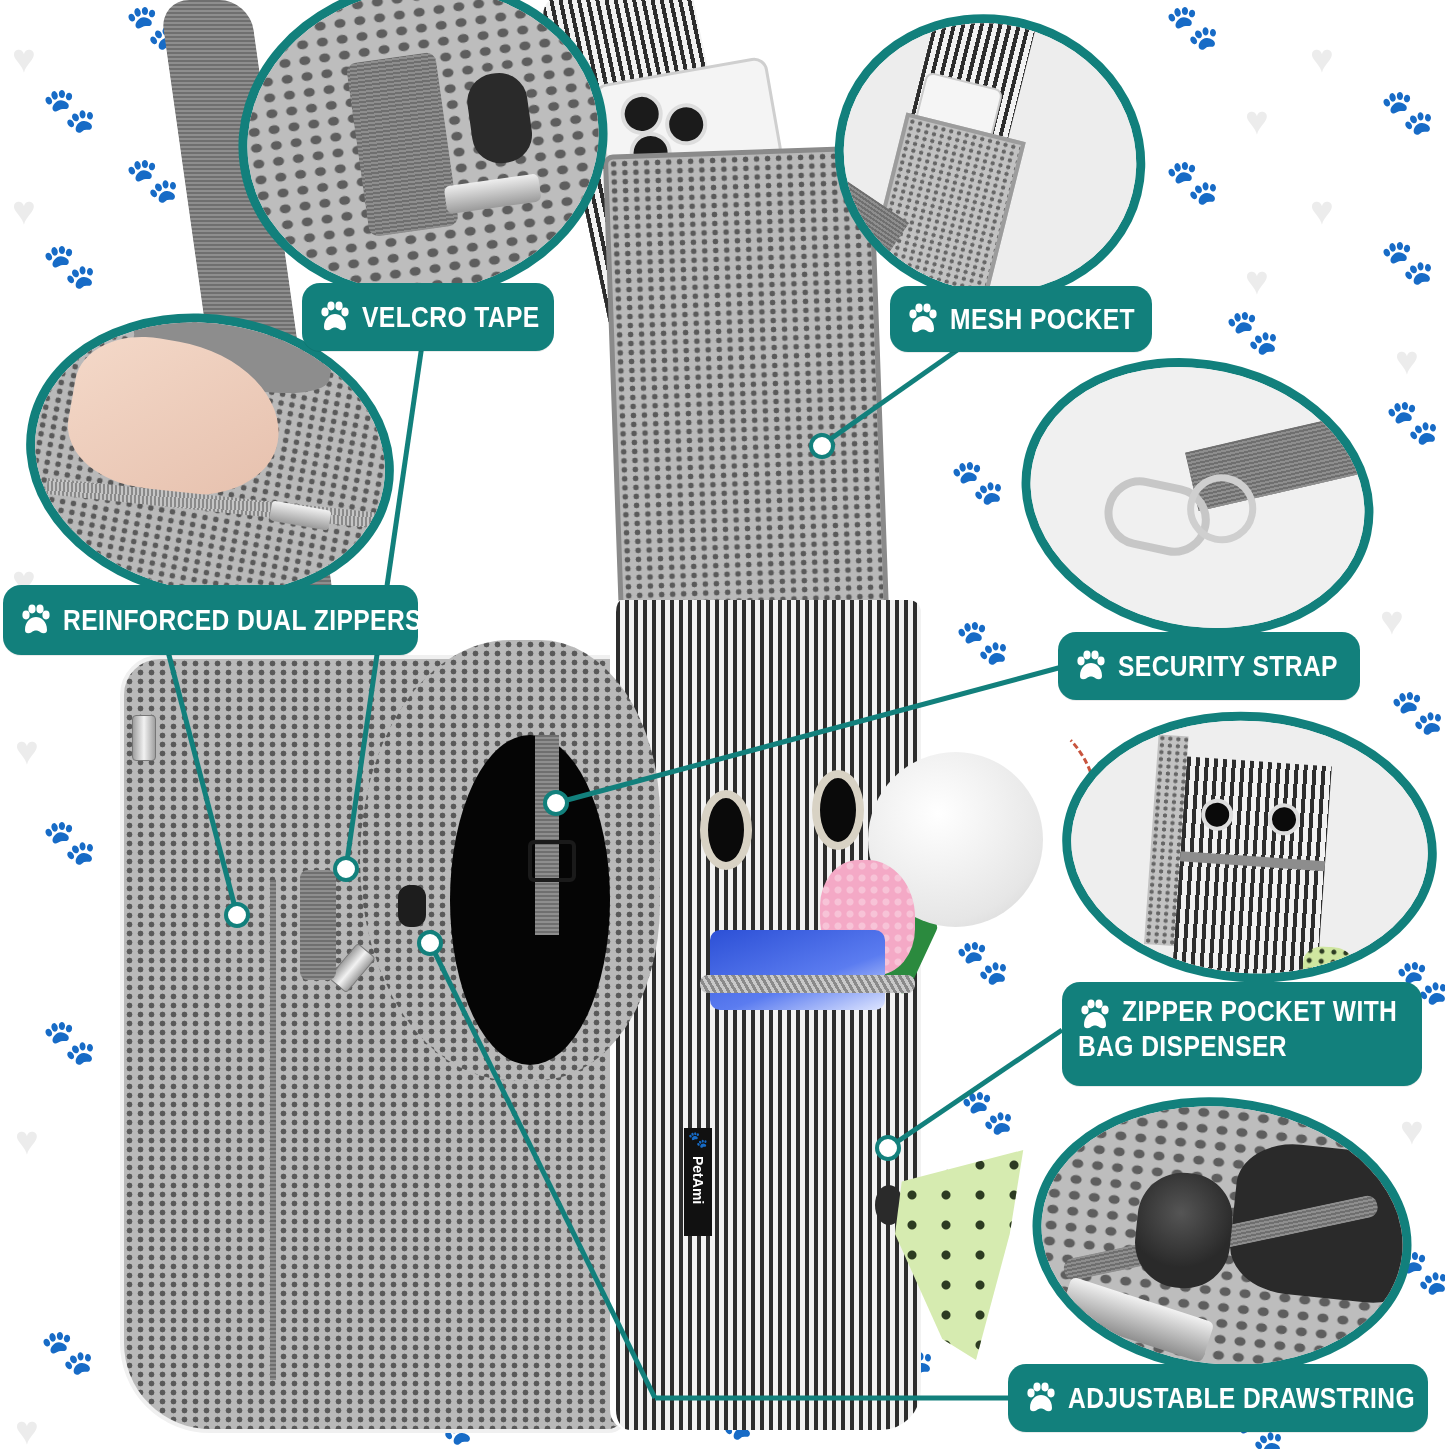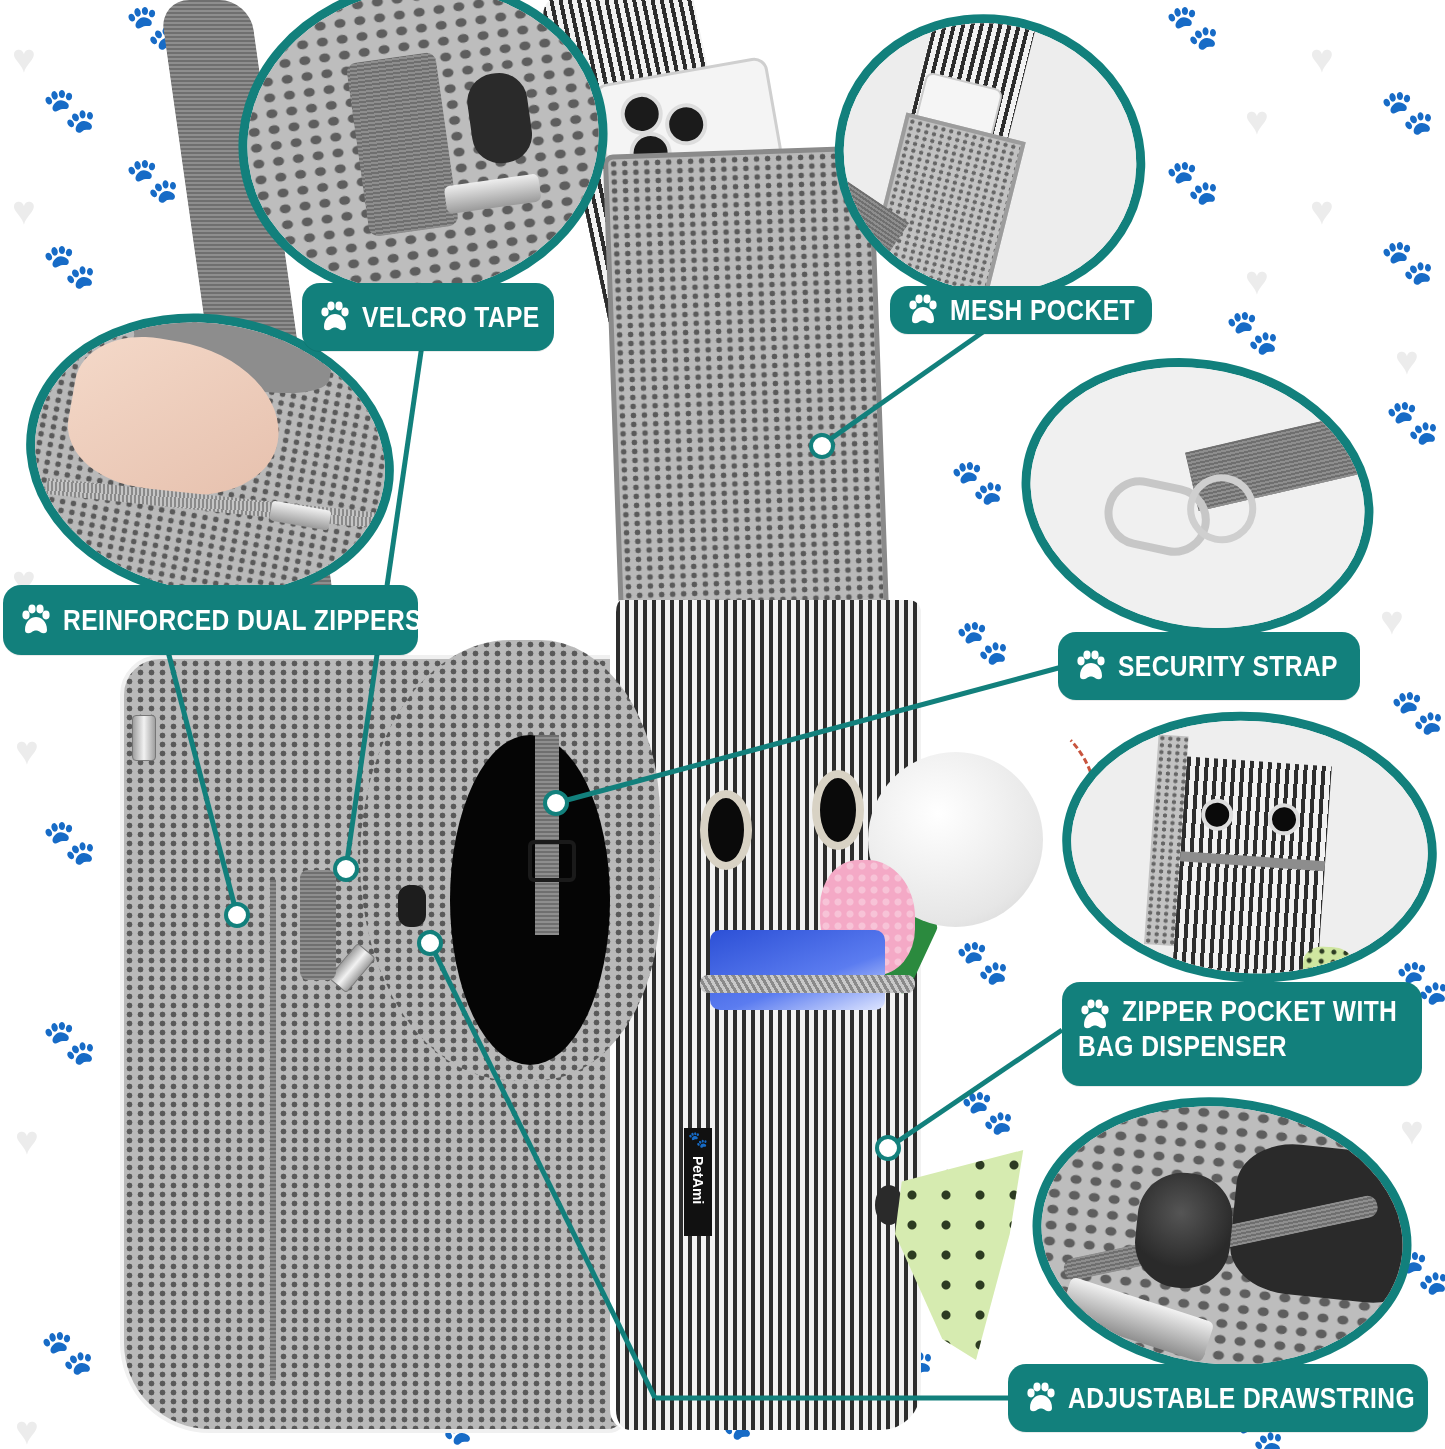--- a/index.html
+++ b/index.html
@@ -254,21 +254,21 @@
         <ellipse cx="7" cy="12" rx="3.6" ry="4.4"></ellipse>
         <ellipse cx="13" cy="6" rx="3.6" ry="4.4"></ellipse>
         <ellipse cx="21" cy="6" rx="3.6" ry="4.4"></ellipse>
         <ellipse cx="27" cy="12" rx="3.6" ry="4.4"></ellipse>
         <path d="M6 27 C6 18 12 14 17 14 C22 14 28 18 28 27 C28 31 24 31 21 29 C19 27 15 27 13 29 C10 31 6 31 6 27Z"></path>
       </g>
   </svg>
   <span class="label-text">VELCRO TAPE</span>
 </div>
 
-<div class="label" style="left:890px;top:286px;width:262px;height:48px;">
+<div class="label" style="left:890px;top:286px;width:262px;height:66px;">
   <svg class="label-paw" viewBox="0 0 34 34">
     <g fill="#fff">
         <ellipse cx="7" cy="12" rx="3.6" ry="4.4"></ellipse>
         <ellipse cx="13" cy="6" rx="3.6" ry="4.4"></ellipse>
         <ellipse cx="21" cy="6" rx="3.6" ry="4.4"></ellipse>
         <ellipse cx="27" cy="12" rx="3.6" ry="4.4"></ellipse>
         <path d="M6 27 C6 18 12 14 17 14 C22 14 28 18 28 27 C28 31 24 31 21 29 C19 27 15 27 13 29 C10 31 6 31 6 27Z"></path>
       </g>
   </svg>
   <span class="label-text">MESH POCKET</span>

